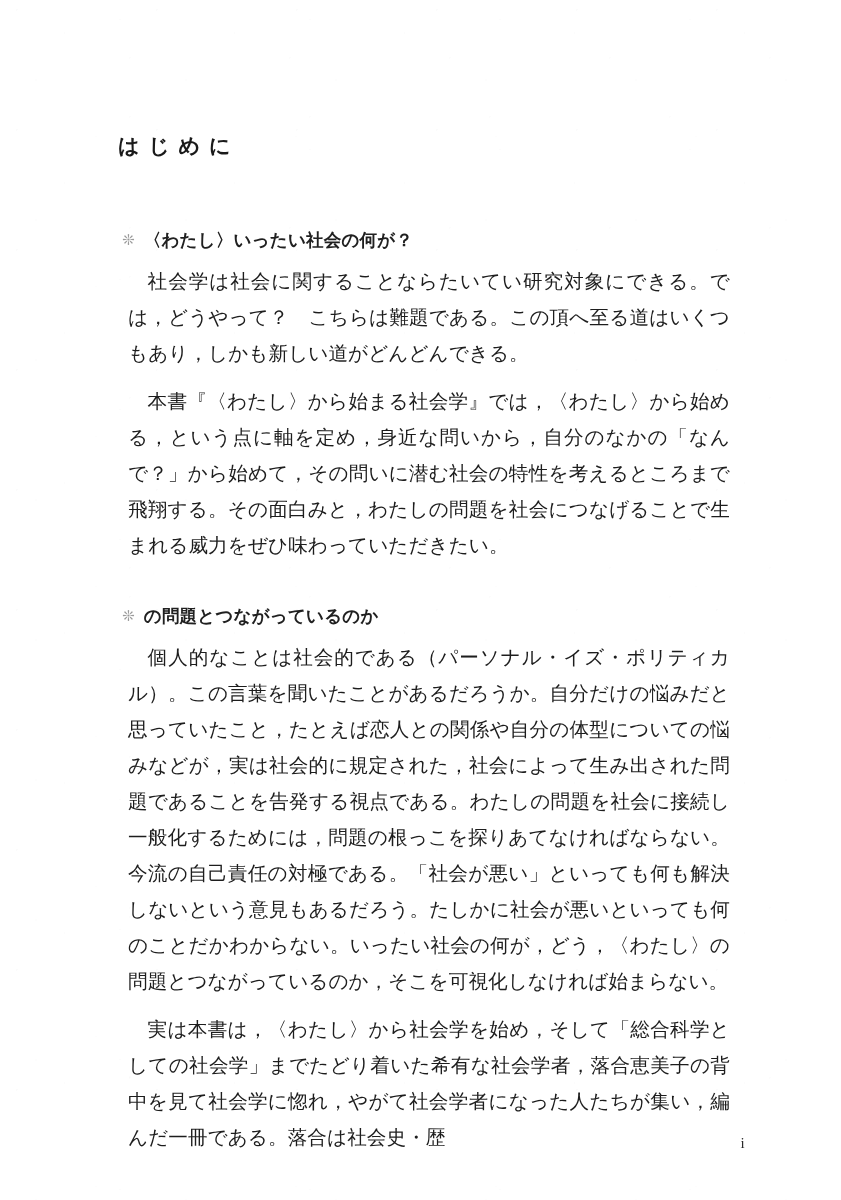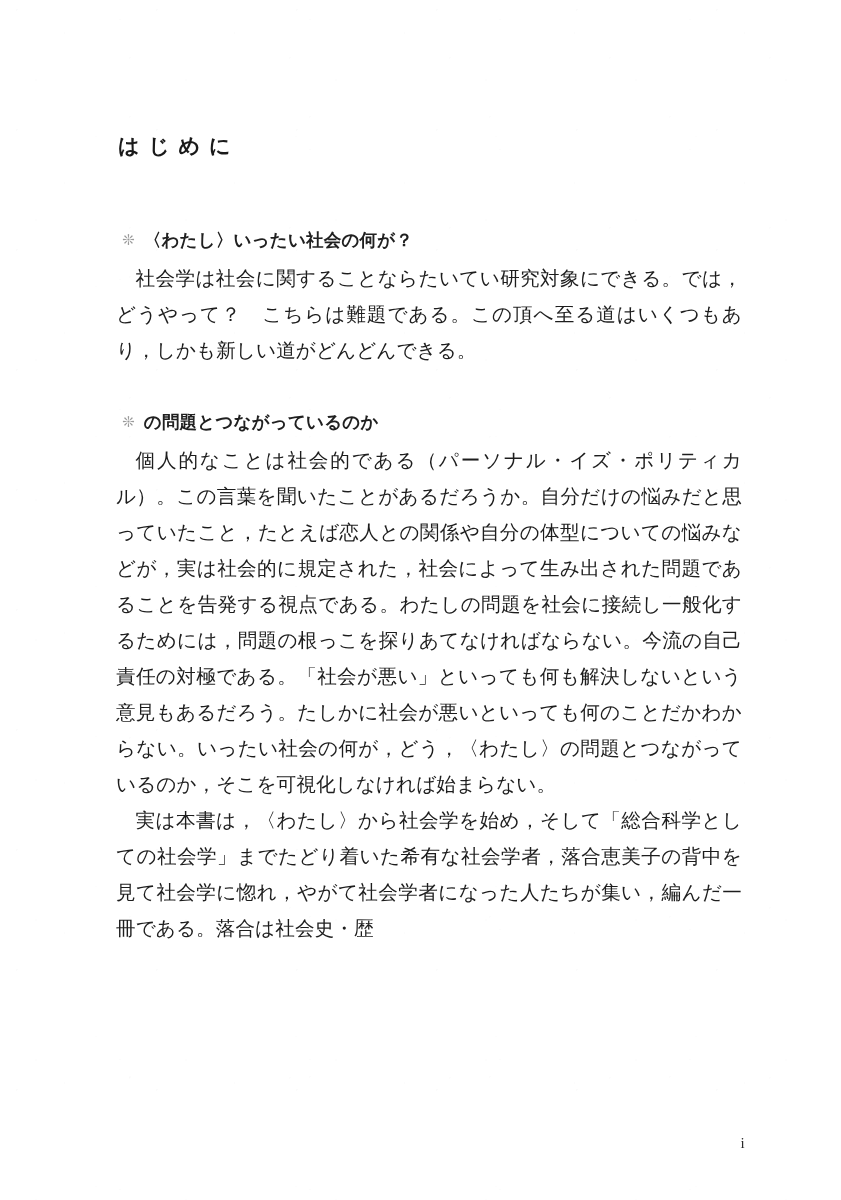--- a/index.html
+++ b/index.html
@@ -81,25 +81,25 @@
     font-size: 15px;
     font-weight: 400;
     margin-right: 9px;
     line-height: 1;
     position: relative;
     top: -1px;
   }
 
   
   .para {
-    font-family: Liberation Mono, monospace;
+    font-family: Liberation Serif, serif;
     font-size: 19.6px;
     line-height: 36px;
     color: #1d1d1d;
-    margin: 0;
+    margin: 12px;
     text-align: justify;
     text-justify: inter-character;
     text-indent: 1em;
     letter-spacing: .004em;
     word-break: break-all;
     overflow-wrap: anywhere;
   }
   .para + .para {
     margin-top: 0;
   }
@@ -126,20 +126,21 @@
 
   <div class="text-column">
 
     <div class="section-heading">
       <span class="ornament">❊</span>
       <span>〈わたし〉いったい社会の何が？</span>
     </div>
 
     <p class="para">社会学は社会に関することならたいてい研究対象にできる。では，どうやって？　こちらは難題である。この頂へ至る道はいくつもあり，しかも新しい道がどんどんできる。</p>
 
+    <p class="para">本書『〈わたし〉から始まる社会学』では，〈わたし〉から始める，という点に軸を定め，身近な問いから，自分のなかの「なんで？」から始めて，その問いに潜む社会の特性を考えるところまで飛翔する。その面白みと，わたしの問題を社会につなげることで生まれる威力をぜひ味わっていただきたい。</p>
 
     <div class="section-heading second">
       <span class="ornament">❊</span>
       <span>の問題とつながっているのか</span>
     </div>
 
     <p class="para">個人的なことは社会的である（パーソナル・イズ・ポリティカル）。この言葉を聞いたことがあるだろうか。自分だけの悩みだと思っていたこと，たとえば恋人との関係や自分の体型についての悩みなどが，実は社会的に規定された，社会によって生み出された問題であることを告発する視点である。わたしの問題を社会に接続し一般化するためには，問題の根っこを探りあてなければならない。今流の自己責任の対極である。「社会が悪い」といっても何も解決しないという意見もあるだろう。たしかに社会が悪いといっても何のことだかわからない。いったい社会の何が，どう，〈わたし〉の問題とつながっているのか，そこを可視化しなければ始まらない。</p>
 
 
     <p class="para">実は本書は，〈わたし〉から社会学を始め，そして「総合科学としての社会学」までたどり着いた希有な社会学者，落合恵美子の背中を見て社会学に惚れ，やがて社会学者になった人たちが集い，編んだ一冊である。落合は社会史・歴</p>

